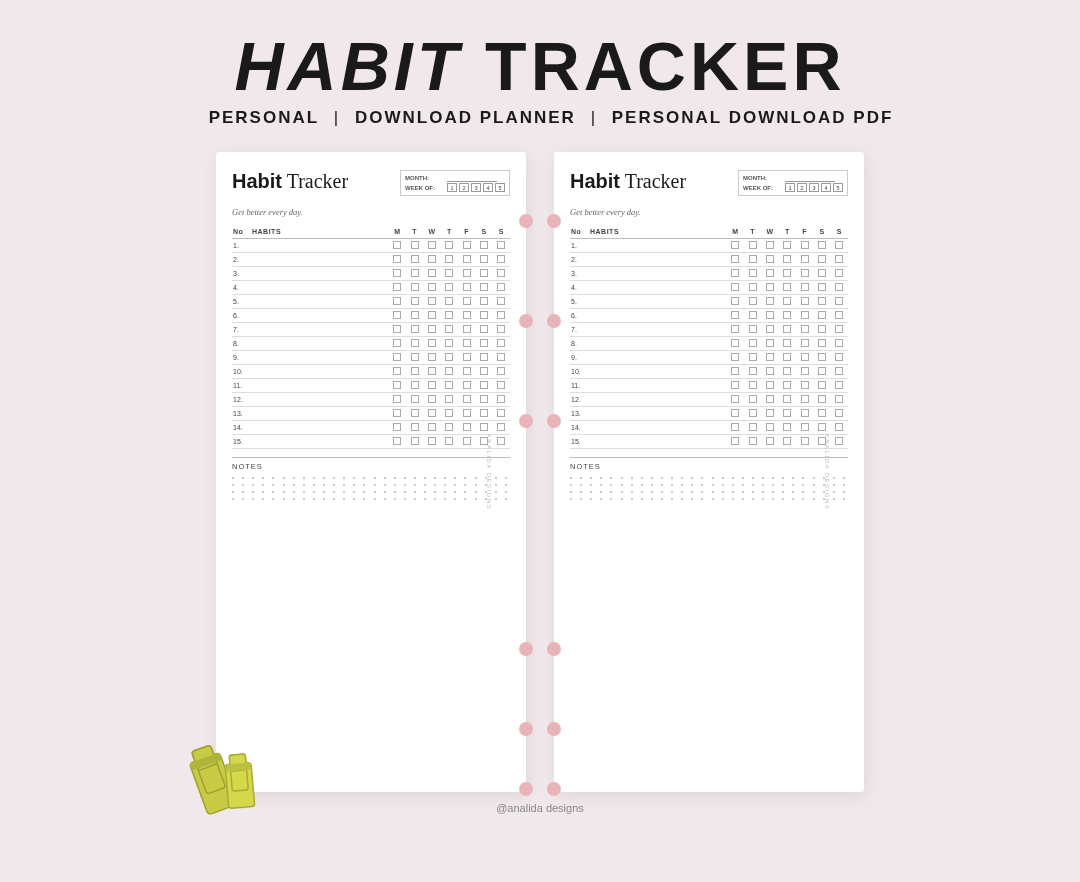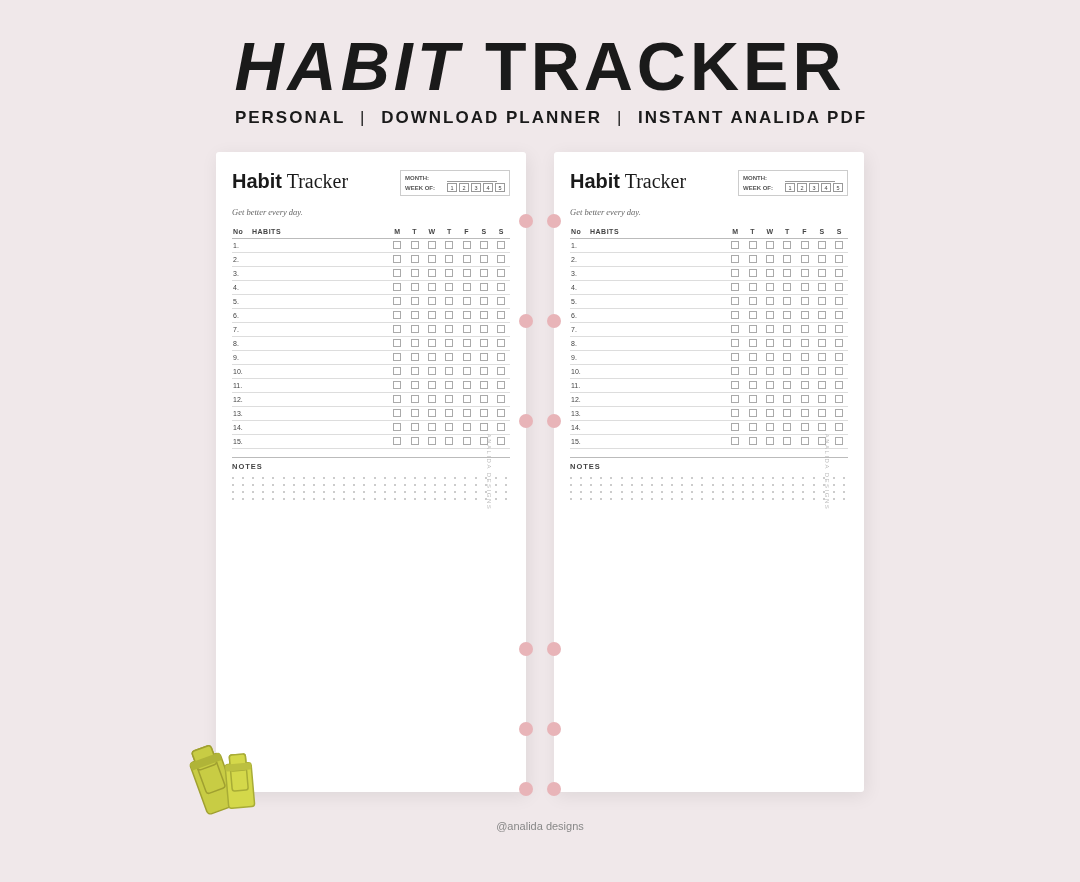--- a/index.html
+++ b/index.html
@@ -211,21 +211,21 @@
       display: inline-block;
       background: #fff;
     }
 
     .notes-section {
       margin-top: 8px;
     }
 
     .notes-label {
       font-size: 7.5px;
-      font-weight: 700;
+      font-weight: 400;
       color: #444;
       letter-spacing: 1px;
       font-family: Arial, sans-serif;
       border-top: 0.8px solid #bbb;
       padding-top: 4px;
       margin-bottom: 4px;
     }
 
     .notes-dots {
       display: grid;
@@ -255,21 +255,21 @@
 
     .clips-container {
       position: absolute;
       left: 30px;
       bottom: 80px;
     }
 
     .footer-credit {
       font-size: 11px;
       color: #888;
-      margin-top: 28px;
+      margin-top: 10px;
       font-family: Arial, sans-serif;
     }
 
     .left-card-wrapper {
       position: relative;
     }
     .right-card-wrapper {
       position: relative;
     }
   </style>
@@ -278,21 +278,21 @@
 
 <div class="header-section">
   <div class="main-title">
     <span class="bold-italic">HABIT</span><span> TRACKER</span>
   </div>
   <div class="subtitle">
     <span class="bold">PERSONAL</span>
     <span class="sep">|</span>
     <span>DOWNLOAD PLANNER</span>
     <span class="sep">|</span>
-    <span>INSTANT ANALIDA PDF</span>
+    <span>PERSONAL DOWNLOAD PDF</span>
   </div>
 </div>
 
 <div class="planners-row">
 
   <div class="left-card-wrapper">
     <div class="planner-card">
 
       <div class="pink-dot" style="top:62px;"></div>
       <div class="pink-dot" style="top:162px;"></div>

